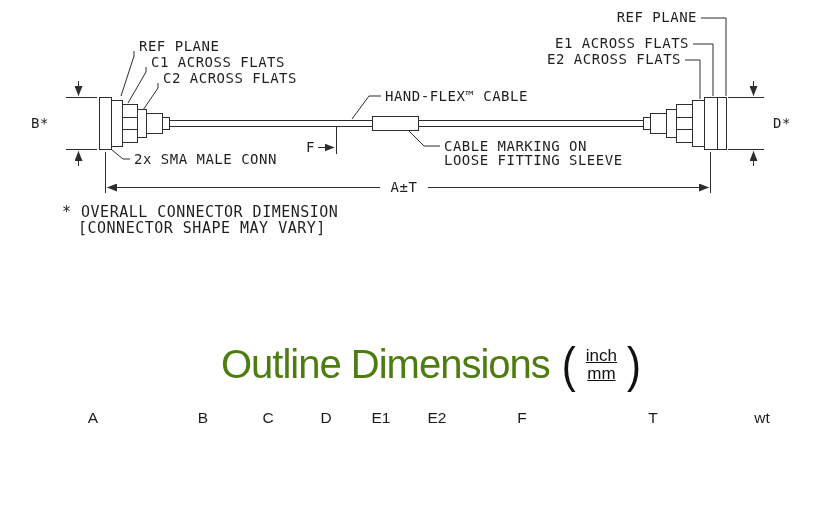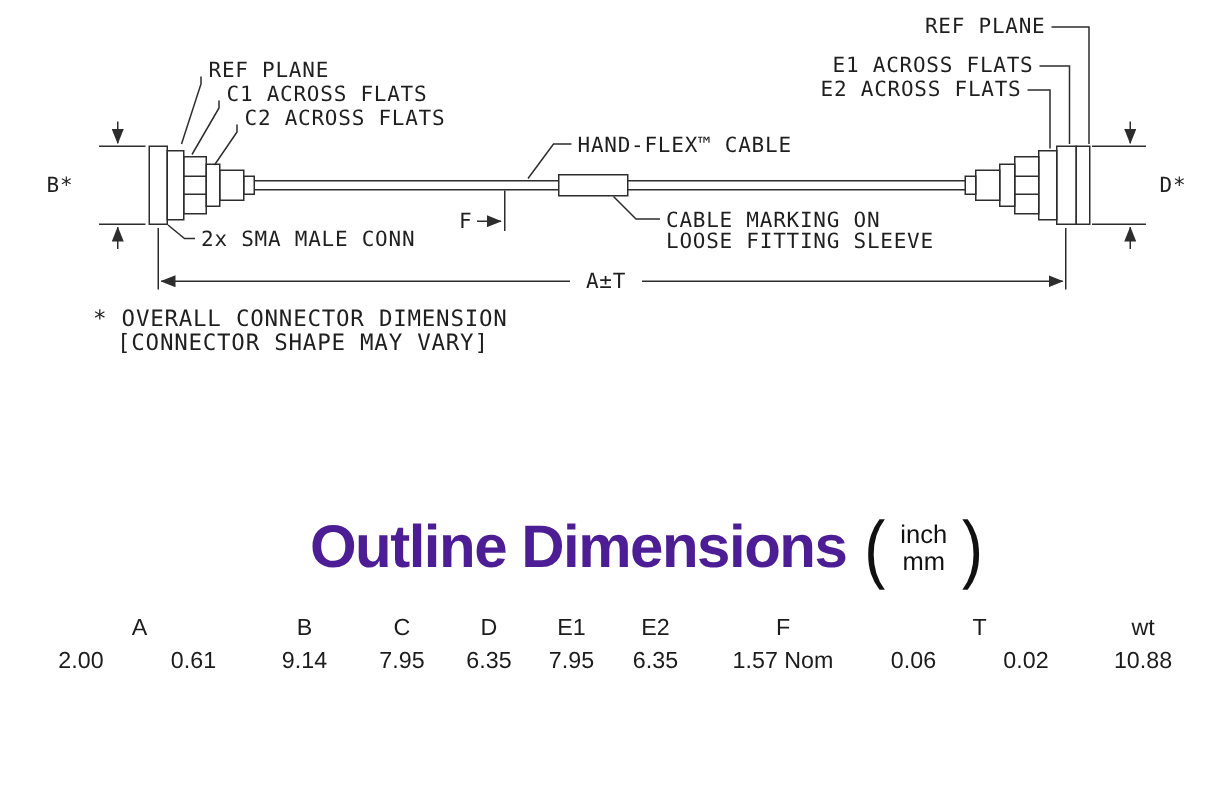--- a/index.html
+++ b/index.html
@@ -6,23 +6,23 @@
   body{width:814px;height:528px;overflow:hidden;font-family:"Liberation Sans",sans-serif;color:#1a1a1a;}
   .page{position:relative;width:814px;height:528px;background:#fff;}
 
   
   .lbl{font:14px "DejaVu Sans Mono",monospace;letter-spacing:0.5px;}
   .dim{font:14px "DejaVu Sans Mono",monospace;letter-spacing:0.5px;}
   .foot{font:15px "DejaVu Sans Mono",monospace;letter-spacing:0.5px;}
 
   
   .title-row{display:flex;justify-content:center;align-items:center;margin-top:98px;gap:12px;}
-  .title-main{font-size:40px;font-weight:700;letter-spacing:-1px;color:#4c1d95;margin-left:48px;}
+  .title-main{font-size:40px;font-weight:400;letter-spacing:-1px;color:#4d7c0f;margin-left:48px;}
   .paren{font-size:42px;font-weight:400;line-height:1;transform:scaleY(1.2);color:#111;}
-  .units{display:flex;flex-direction:column;align-items:center;font-size:17px;line-height:1.05;color:#111;margin:0 -2px;}
+  .units{display:flex;flex-direction:column;align-items:center;font-size:17px;line-height:1.05;color:#111;margin:0 -2px;text-decoration:underline;}
 
   
   .dims-table{margin:20px auto 0;border-collapse:collapse;table-layout:fixed;width:778px;}
   .dims-table td{text-align:center;font-size:15.5px;padding:2px 0;color:#1c1c1c;white-space:nowrap;}
 </style>
 </head>
 <body>
 
 <div class="page">
 
@@ -155,29 +155,16 @@
       <td colspan="2">A</td>
       <td>B</td>
       <td>C</td>
       <td>D</td>
       <td>E1</td>
       <td>E2</td>
       <td>F</td>
       <td colspan="2">T</td>
       <td>wt</td>
     </tr>
-    <tr>
-      <td>2.00</td>
-      <td>0.61</td>
-      <td>9.14</td>
-      <td>7.95</td>
-      <td>6.35</td>
-      <td>7.95</td>
-      <td>6.35</td>
-      <td>1.57 Nom</td>
-      <td>0.06</td>
-      <td>0.02</td>
-      <td>10.88</td>
-    </tr>
   </tbody>
     </table>
 
 </div>
 
 </body></html>

